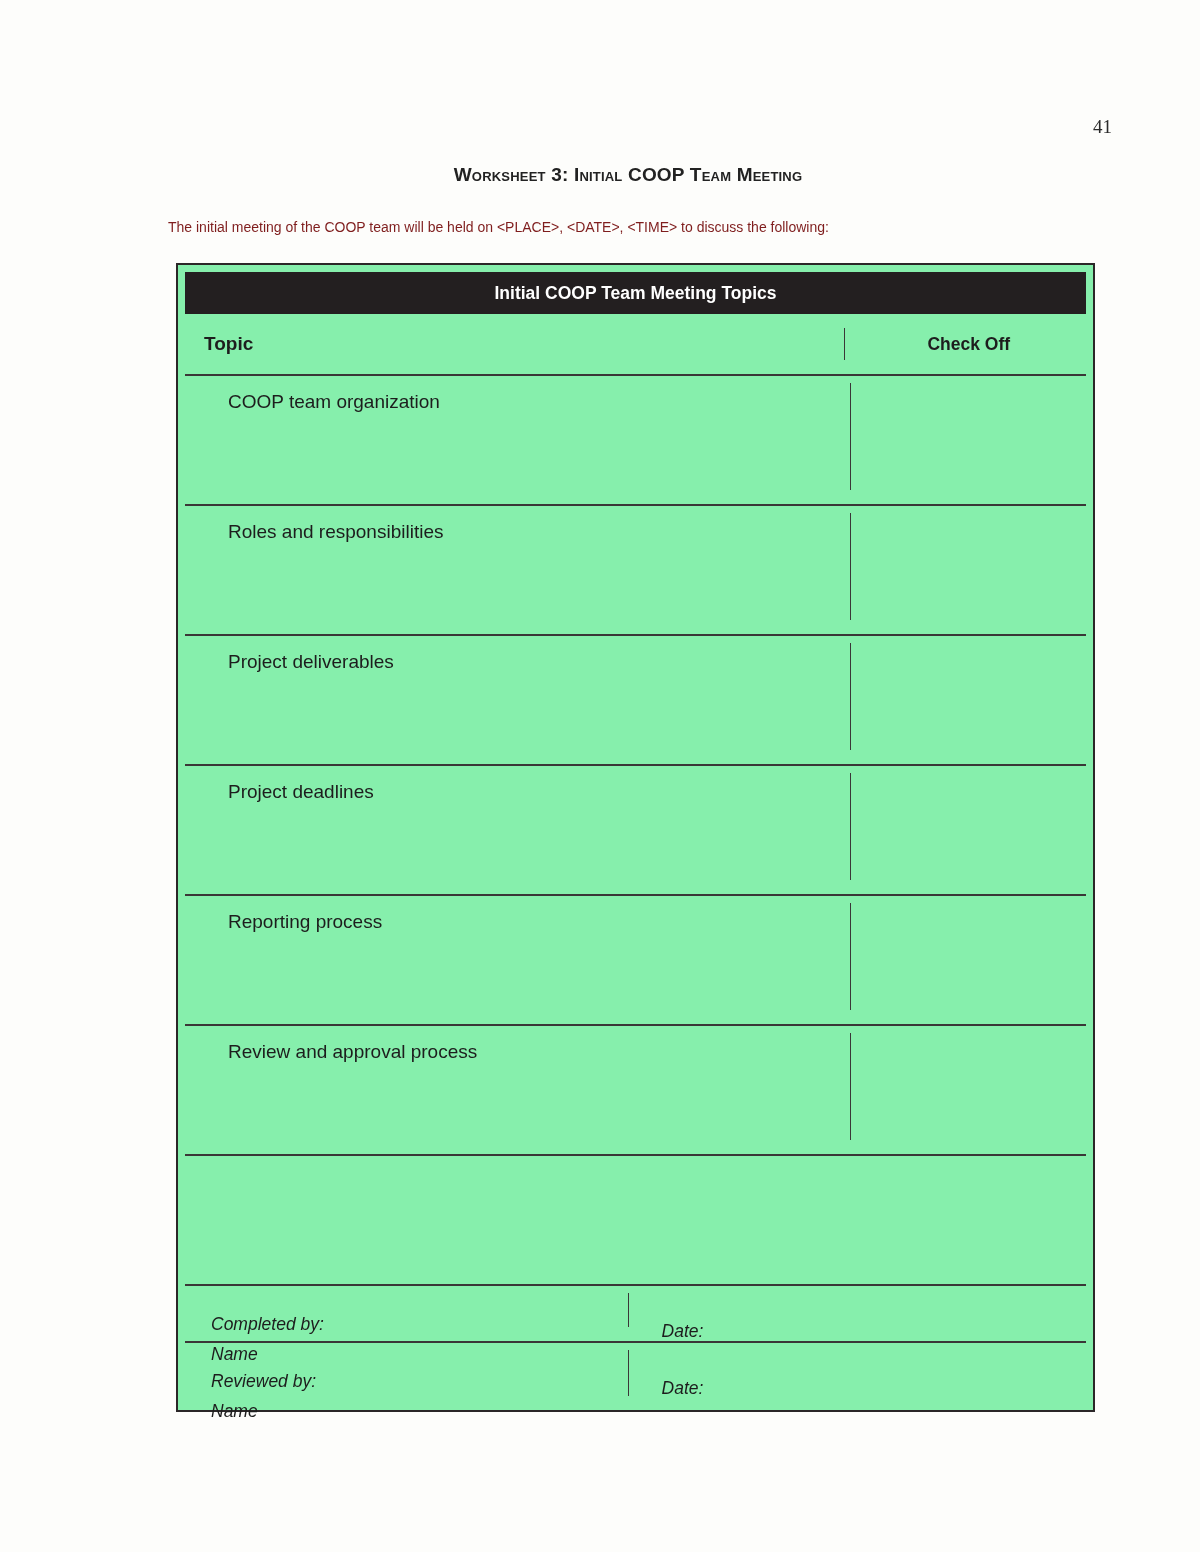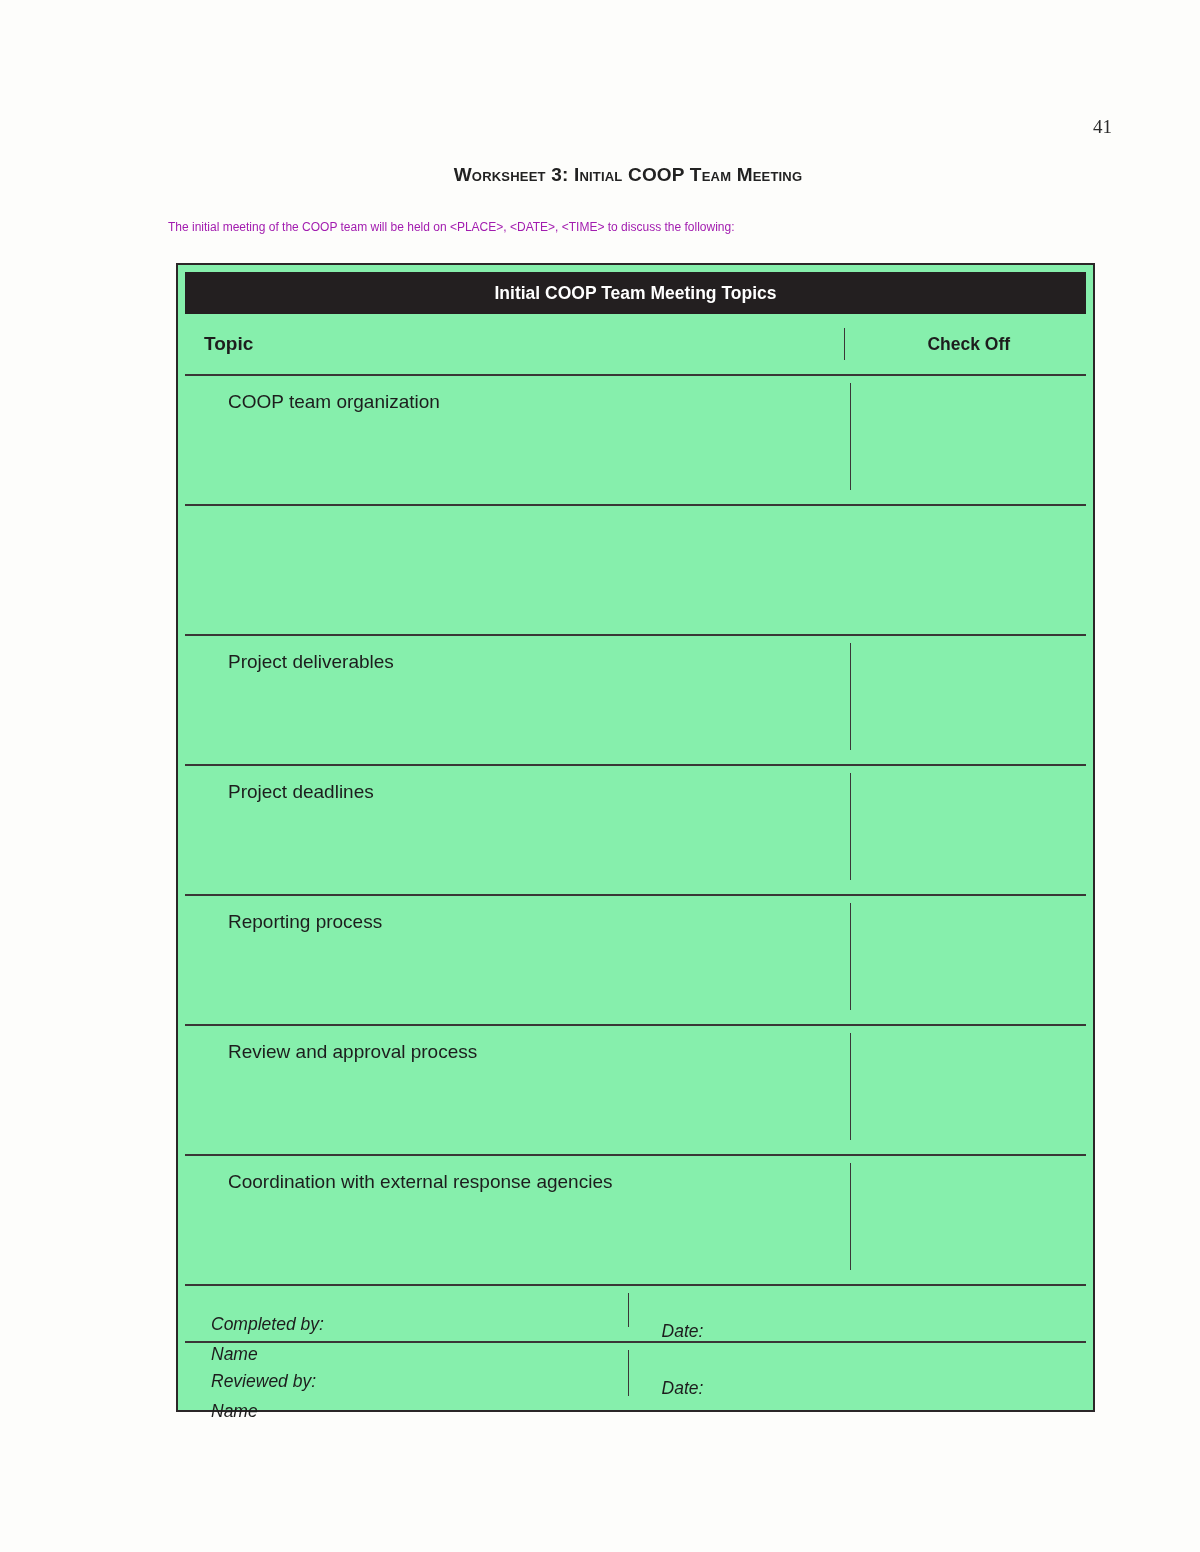--- a/index.html
+++ b/index.html
@@ -35,23 +35,23 @@
     font-weight: bold;
     font-variant: small-caps;
     letter-spacing: 0.2px;
     color: #222;
   }
   .intro {
     position: absolute;
     top: 187px;
     left: 140px;
     width: 940px;
-    font-size: 12px;
+    font-size: 14px;
     line-height: 24px;
-    color: #a21caf;
+    color: #7f1d1d;
   }
   
   .ws-table {
     position: absolute;
     top: 235px;
     left: 148px;
     width: 919px;
     border: 2px solid #2b2728;
     background: #86efac;
   }
@@ -121,20 +121,21 @@
       <div class="cell-topic">Topic</div>
       <div class="cell-check">Check Off</div>
     </div>
 
     <div class="t-row datarow">
       <div class="cell-topic">COOP team organization</div>
       <div class="cell-check"></div>
     </div>
 
     <div class="t-row datarow">
+      <div class="cell-topic">Roles and responsibilities</div>
       <div class="cell-check"></div>
     </div>
 
     <div class="t-row datarow">
       <div class="cell-topic">Project deliverables</div>
       <div class="cell-check"></div>
     </div>
 
     <div class="t-row datarow">
       <div class="cell-topic">Project deadlines</div>
@@ -145,21 +146,20 @@
       <div class="cell-topic">Reporting process</div>
       <div class="cell-check"></div>
     </div>
 
     <div class="t-row datarow">
       <div class="cell-topic">Review and approval process</div>
       <div class="cell-check"></div>
     </div>
 
     <div class="t-row datarow">
-      <div class="cell-topic">Coordination with external response agencies</div>
       <div class="cell-check"></div>
     </div>
 
     <div class="t-row footrow">
       <div class="cell-signed">
         <div>Completed by:</div>
         <div>Name</div>
       </div>
       <div class="cell-date">
         <div>Date:</div>

